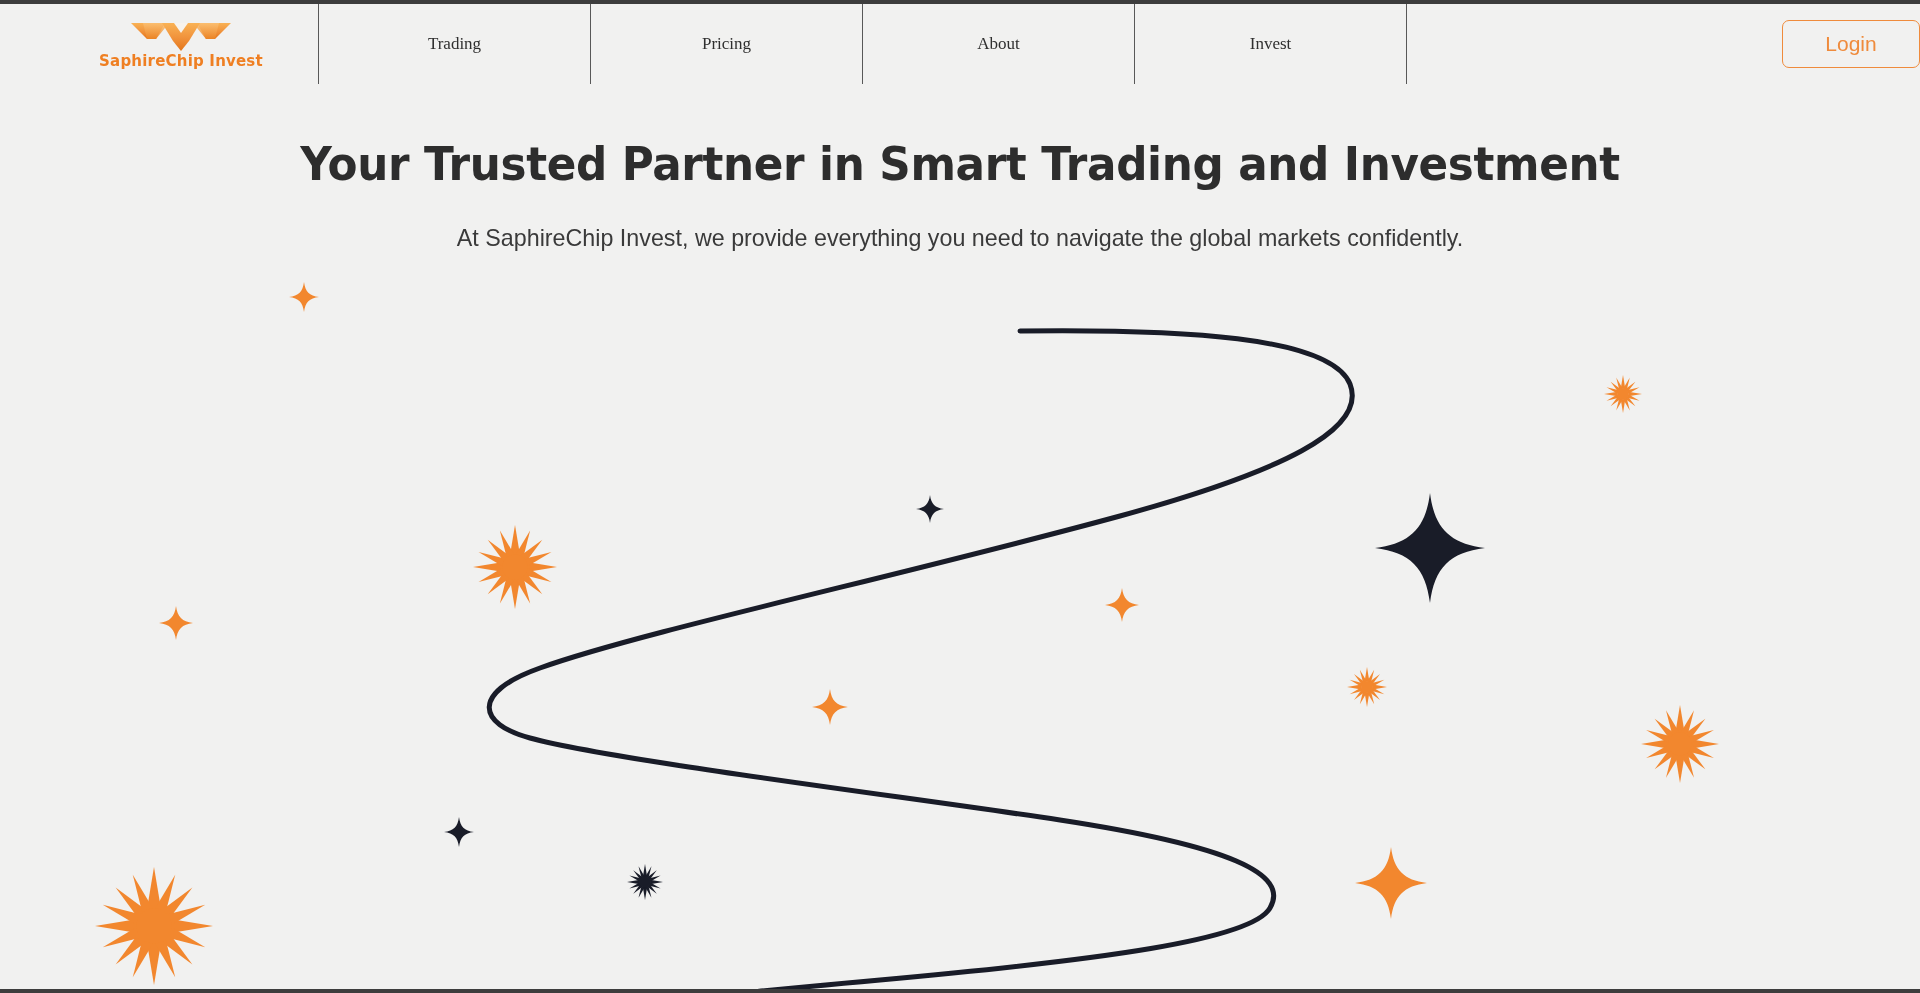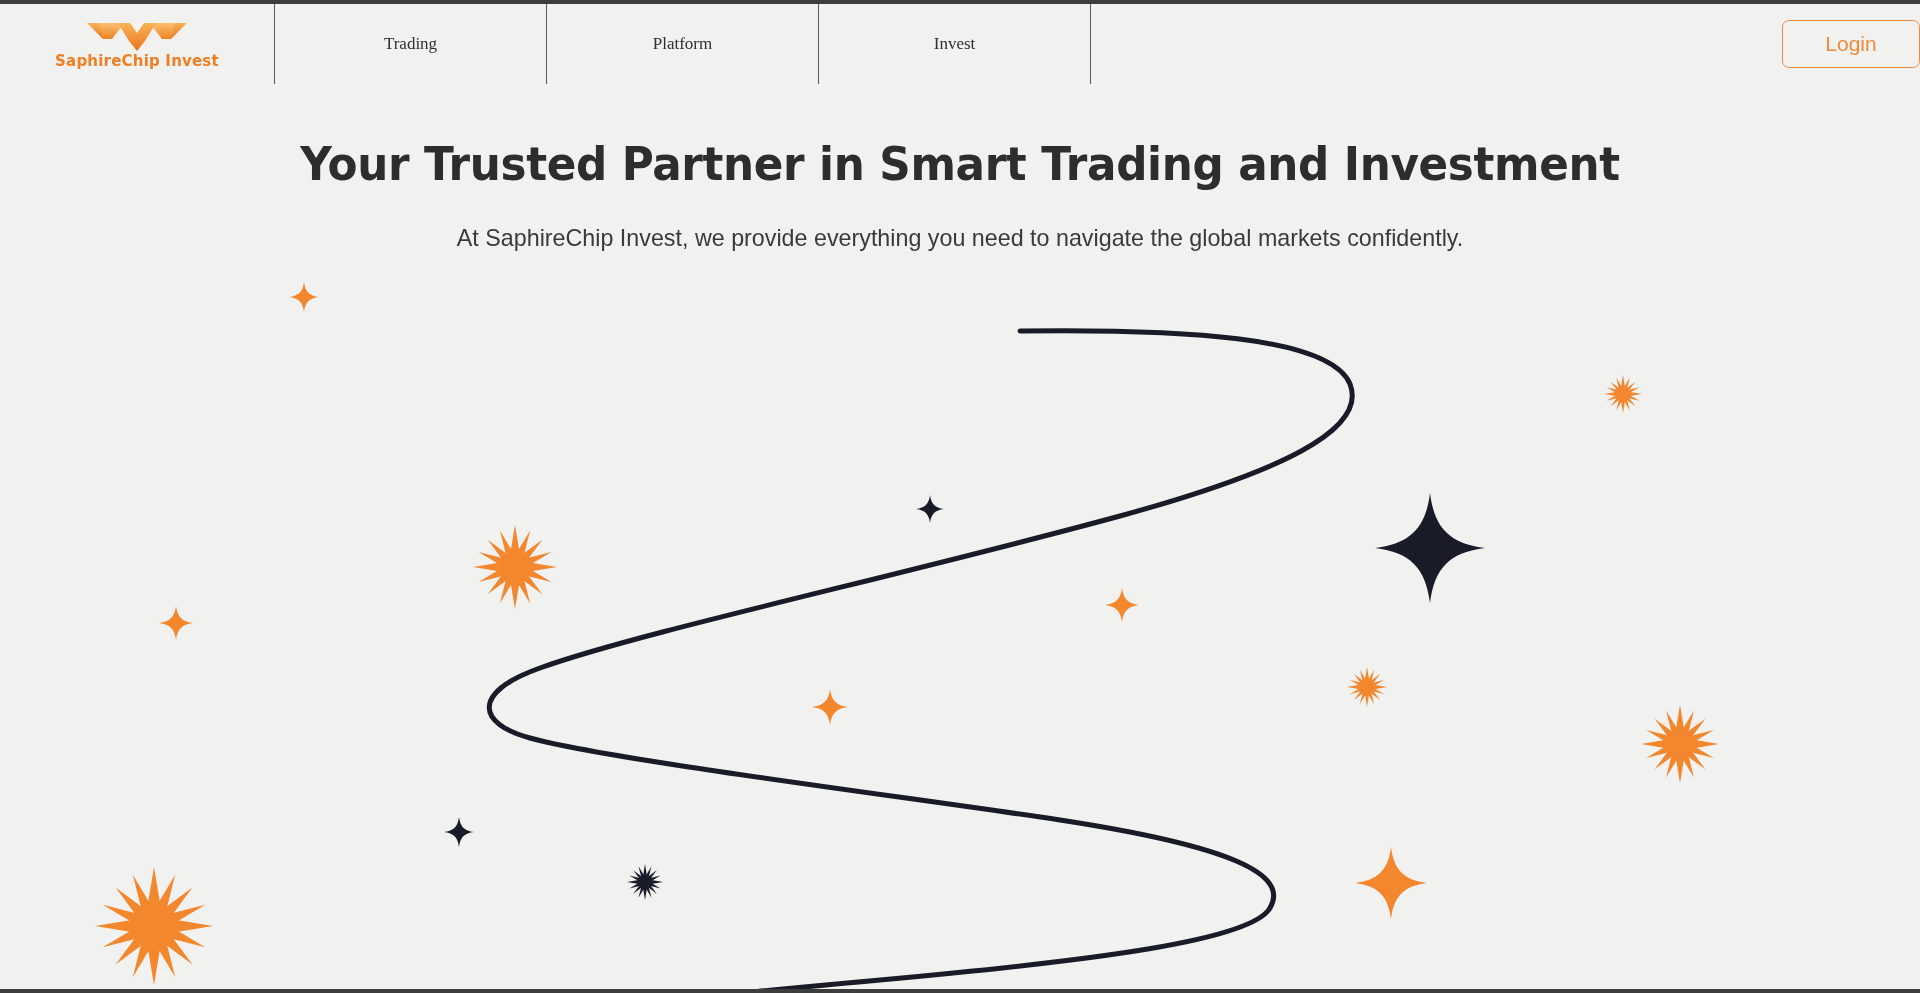--- a/index.html
+++ b/index.html
@@ -17,20 +17,21 @@
   .header{
     position:absolute;left:0;top:4px;width:1920px;height:80px;
     background:#f1f1f0;
     display:flex;align-items:stretch;
     box-sizing:border-box;
   }
   .logo-cell{
     width:274px;flex:0 0 274px;
     display:flex;align-items:center;justify-content:center;
     position:relative;
+    padding-left:44px;
   }
   .logo{
     display:flex;flex-direction:column;align-items:center;justify-content:center;
     gap:1px;line-height:1;
   }
   .logo-mark{display:block;}
   .logo-text{
     font-family:"DejaVu Sans", sans-serif;
     font-size:15px;font-weight:700;letter-spacing:.2px;
     color:#ef7f22;white-space:nowrap;
@@ -125,21 +126,24 @@
         </svg>
         <div class="logo-text">SaphireChip Invest</div>
       </div>
     </div>
 
     <div class="nav">
       <div class="nav-item">
           <span>Trading</span>
         </div>
       <div class="nav-item">
-          <span>Platform</span>
+          <span>Pricing</span>
+        </div>
+      <div class="nav-item">
+          <span>About</span>
         </div>
       <div class="nav-item">
           <span>Invest</span>
         </div>
     </div>
 
     <div class="nav-spacer"></div>
 
     <div class="login-cell">
       <div class="login-btn">

